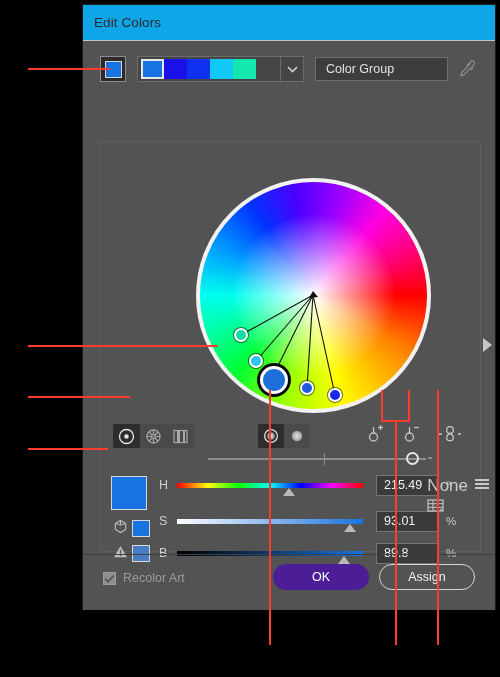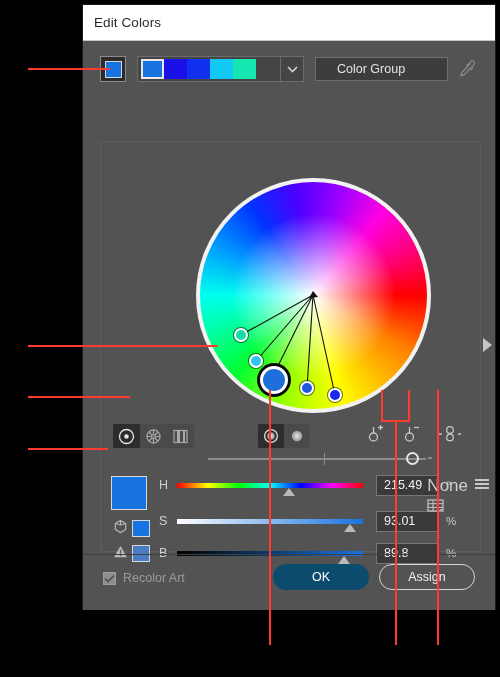--- a/index.html
+++ b/index.html
@@ -13,21 +13,21 @@
   #root { position: relative; width: 500px; height: 677px; background: #000; }
 
   
   .dialog {
     position: absolute; left: 82px; top: 4px;
     width: 414px; height: 606px;
     background: #535353;
     border: 1px solid #1b1b1b;
   }
   .titlebar {
-    height: 36px; background: #ffffff;
+    height: 36px; background: #0ea5e9;
     display: flex; align-items: center;
     padding-left: 11px;
     border-bottom: 1px solid #c8c8c8;
   }
   .titlebar .title { font-size: 13.5px; color: #2a2a2a; letter-spacing: .1px; }
 
   .dialog-body { position: relative; height: 569px; background: #535353; }
 
   
   .toprow { position: absolute; left: 17px; top: 14px; right: 12px; height: 28px; display: flex; align-items: center; }
@@ -51,21 +51,21 @@
   .strip-caret {
     position: absolute; right: 0; top: 0; bottom: 0; width: 23px;
     border-left: 1px solid #6b6b6b;
     display: flex; align-items: center; justify-content: center;
     color: #d0d0d0; font-size: 9px;
   }
 
   .group-name {
     margin-left: 11px; width: 133px; height: 24px;
     background: #3d3d3d; border: 1px solid #6e6e6e;
-    display: flex; align-items: center; padding-left: 21px;
+    display: flex; align-items: center; padding-left: 10px;
     color: #e2e2e2; font-size: 12.5px;
   }
   .eyedropper { margin-left: 9px; width: 18px; height: 20px; opacity: .75; }
 
   
   .tabs {
     position: absolute; left: 235px; top: 92px;
     display: flex; height: 19px;
     background: #4d4d4d; border-radius: 2px;
   }
@@ -171,21 +171,21 @@
 
   
   .footer { position: absolute; left: 0; right: 0; bottom: 0; height: 56px; border-top: 1px solid #3f3f3f; }
   .recolor { position: absolute; left: 20px; top: 16px; display: flex; align-items: center; gap: 7px; justify-content: space-between; }
   .cb { width: 13px; height: 13px; background: #8e8e8e; border: 1px solid #9c9c9c; display:flex;align-items:center;justify-content:center; }
   .cb svg { display:block; }
   .recolor-label { color: #9a9a9a; font-size: 12.5px; }
   .btn-ok {
     position: absolute; left: 190px; top: 9px;
     width: 96px; height: 26px; border-radius: 13px;
-    background: #0c4a6e; color: #fff; font-size: 12.5px;
+    background: #4c1d95; color: #fff; font-size: 12.5px;
     display: flex; align-items: center; justify-content: center;
   }
   .btn-cancel {
     position: absolute; left: 296px; top: 9px;
     width: 96px; height: 26px; border-radius: 13px;
     background: transparent; border: 1px solid #d6d6d6;
     color: #f0f0f0; font-size: 12.5px;
     display: flex; align-items: center; justify-content: center;
   }
 

